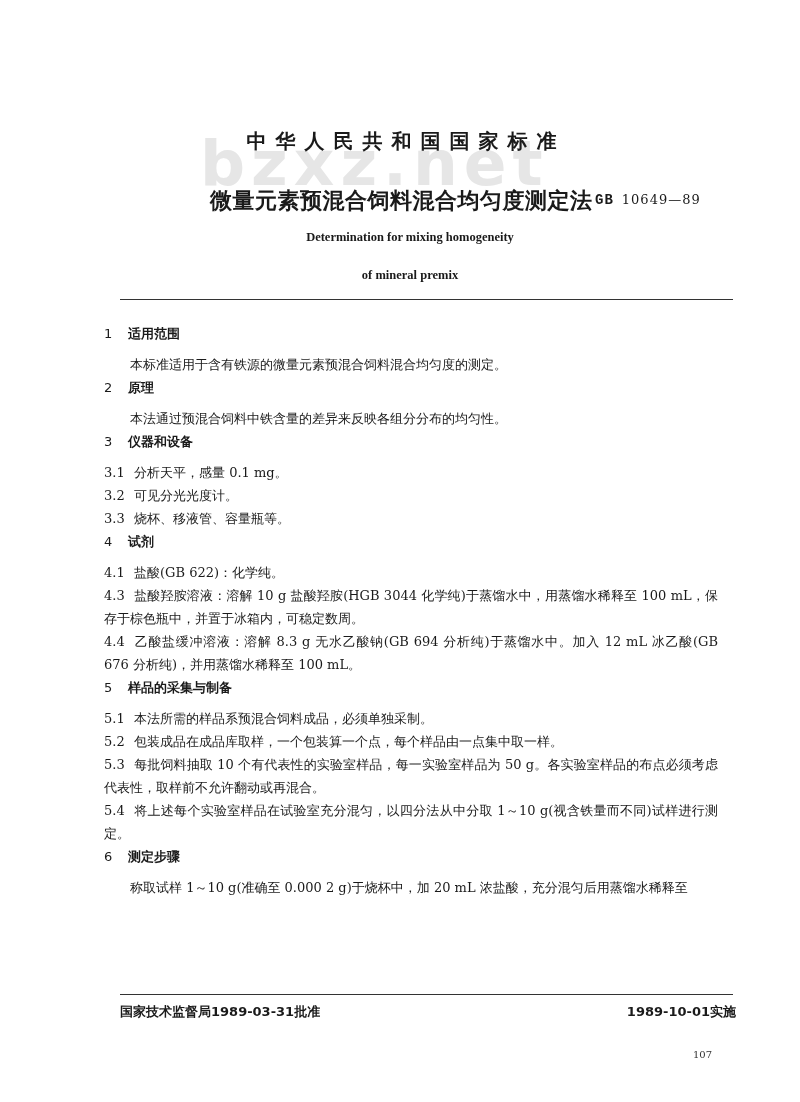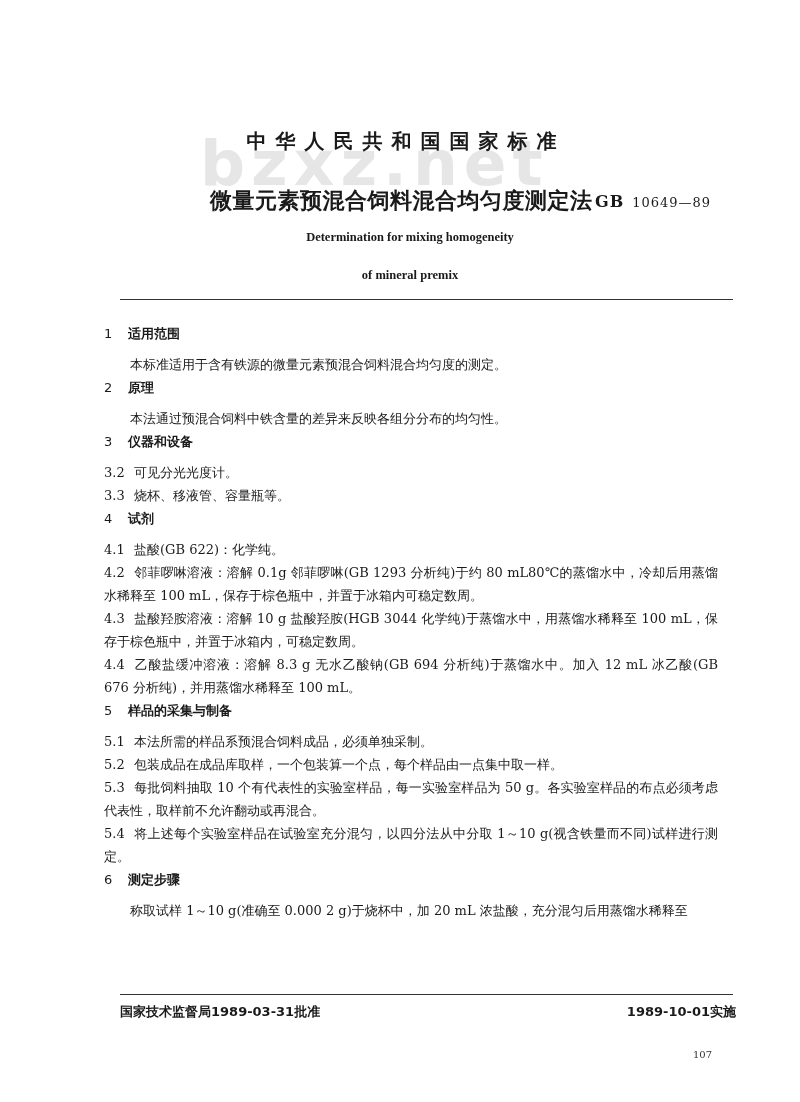--- a/index.html
+++ b/index.html
@@ -6,21 +6,21 @@
     body { width: 800px; height: 1102px; position: relative; overflow: hidden;
            font-family: "DejaVu Serif", "Liberation Serif", serif; color: #1a1a1a; }
     .abs { position: absolute; }
     .watermark { left: 200px; top: 132px; font-family: "DejaVu Sans", "Liberation Sans", sans-serif;
                  font-weight: bold; font-size: 63px; letter-spacing: 6px; color: #e6e6e6; line-height: 1; z-index: 0; }
     .std-title { left: 0; width: 800px; top: 128px; text-align: center; font-family: "DejaVu Sans", "Liberation Sans", sans-serif;
                  font-weight: bold; font-size: 20px; letter-spacing: 9px; z-index: 1; padding-left: 12px; box-sizing: border-box; }
     .main-title { left: 210px; top: 186px; font-family: "DejaVu Sans", "Liberation Sans", sans-serif; font-weight: bold;
                   font-size: 22px; letter-spacing: 0.5px; z-index: 1; }
     .std-code { left: 595px; top: 192px; font-size: 13px; letter-spacing: 1px; z-index: 1; }
-    .std-code .gb { font-weight: bold; font-size: 16px; margin-right: 8px; }
+    .std-code .gb { font-weight: bold; font-size: 14px; margin-right: 8px; font-family: Liberation Mono, monospace; }
     .en-title { left: 0; width: 800px; text-align: center; font-family: "Liberation Serif", serif; font-weight: bold;
                 font-size: 12.5px; z-index: 1; padding-left: 20px; box-sizing: border-box; }
     .rule { left: 120px; width: 613px; height: 1px; background: #333; }
     .content { left: 104px; top: 322px; width: 614px; font-size: 13px; line-height: 23px; }
     .h { font-family: "DejaVu Sans", "Liberation Sans", sans-serif; font-weight: bold; font-size: 13px; margin-bottom: 8px; }
     .h .num { display: inline-block; width: 24px; font-weight: normal; }
     .p { text-indent: 2em; text-align: justify; margin: 0; }
     .item { margin: 0; text-align: justify; }
     .item .num { display: inline-block; width: 26px; margin-right: 4px; }
     .footer-left { left: 120px; top: 1003px; font-family: "DejaVu Sans", "Liberation Sans", sans-serif; font-weight: bold; font-size: 13px; }
@@ -50,28 +50,28 @@
   <p class="p">本标准适用于含有铁源的微量元素预混合饲料混合均匀度的测定。</p>
 
   <div class="h">
     <span class="num">2</span><span>原理</span>
   </div>
   <p class="p">本法通过预混合饲料中铁含量的差异来反映各组分分布的均匀性。</p>
 
   <div class="h">
     <span class="num">3</span><span>仪器和设备</span>
   </div>
+  <p class="item"><span class="num">3.1</span><span>分析天平，感量 0.1 mg。</span></p>
   <p class="item"><span class="num">3.2</span><span>可见分光光度计。</span></p>
   <p class="item"><span class="num">3.3</span><span>烧杯、移液管、容量瓶等。</span></p>
 
   <div class="h">
     <span class="num">4</span><span>试剂</span>
   </div>
   <p class="item"><span class="num">4.1</span><span>盐酸(GB 622)：化学纯。</span></p>
-  <p class="item"><span class="num">4.2</span><span>邻菲啰啉溶液：溶解 0.1g 邻菲啰啉(GB 1293 分析纯)于约 80 mL80℃的蒸馏水中，冷却后用蒸馏水稀释至 100 mL，保存于棕色瓶中，并置于冰箱内可稳定数周。</span></p>
   <p class="item"><span class="num">4.3</span><span>盐酸羟胺溶液：溶解 10 g 盐酸羟胺(HGB 3044 化学纯)于蒸馏水中，用蒸馏水稀释至 100 mL，保存于棕色瓶中，并置于冰箱内，可稳定数周。</span></p>
   <p class="item"><span class="num">4.4</span><span>乙酸盐缓冲溶液：溶解 8.3 g 无水乙酸钠(GB 694 分析纯)于蒸馏水中。加入 12 mL 冰乙酸(GB 676 分析纯)，并用蒸馏水稀释至 100 mL。</span></p>
 
   <div class="h">
     <span class="num">5</span><span>样品的采集与制备</span>
   </div>
   <p class="item"><span class="num">5.1</span><span>本法所需的样品系预混合饲料成品，必须单独采制。</span></p>
   <p class="item"><span class="num">5.2</span><span>包装成品在成品库取样，一个包装算一个点，每个样品由一点集中取一样。</span></p>
   <p class="item"><span class="num">5.3</span><span>每批饲料抽取 10 个有代表性的实验室样品，每一实验室样品为 50 g。各实验室样品的布点必须考虑代表性，取样前不允许翻动或再混合。</span></p>
   <p class="item"><span class="num">5.4</span><span>将上述每个实验室样品在试验室充分混匀，以四分法从中分取 1～10 g(视含铁量而不同)试样进行测定。</span></p>

